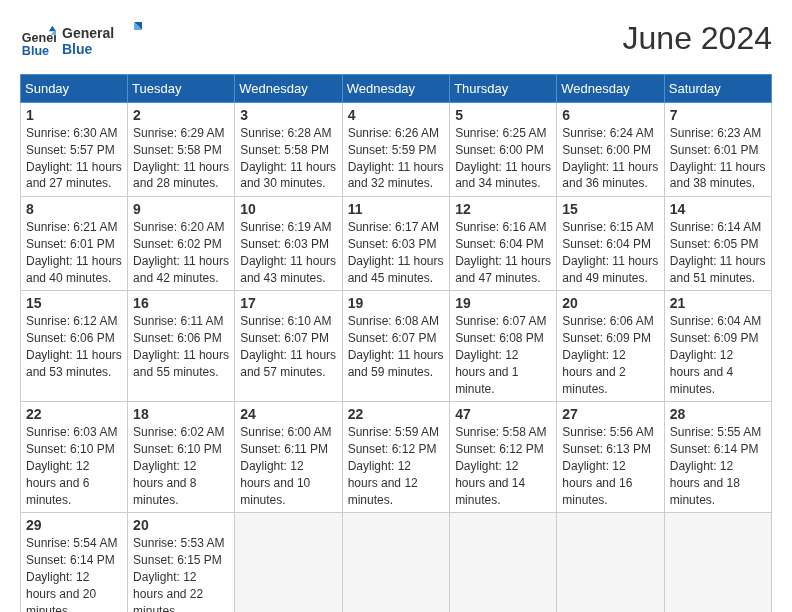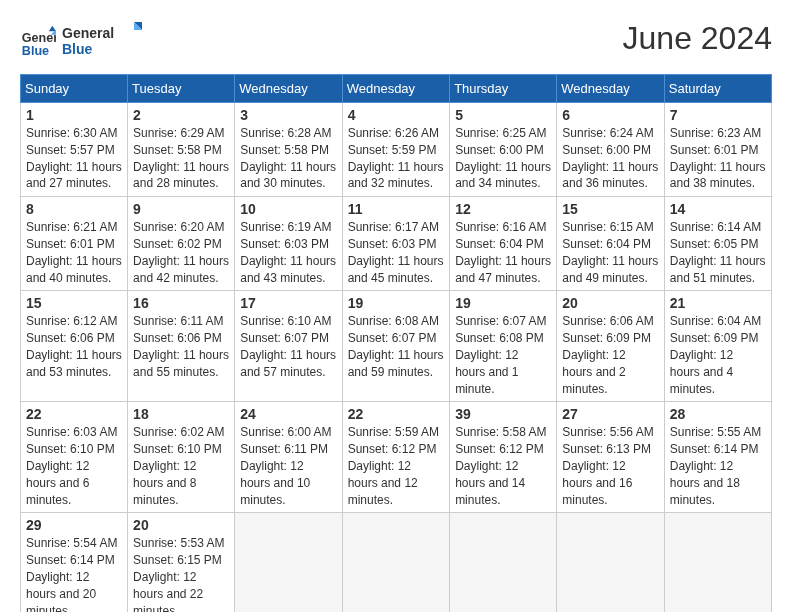--- a/index.html
+++ b/index.html
@@ -218,21 +218,21 @@
         </td>
         <td>
           <span class="day-num">24</span>
           <div class="day-info">Sunrise: 6:00 AM<br>Sunset: 6:11 PM<br>Daylight: 12 hours and 10 minutes.</div>
         </td>
         <td>
           <span class="day-num">22</span>
           <div class="day-info">Sunrise: 5:59 AM<br>Sunset: 6:12 PM<br>Daylight: 12 hours and 12 minutes.</div>
         </td>
         <td>
-          <span class="day-num">39</span>
+          <span class="day-num">47</span>
           <div class="day-info">Sunrise: 5:58 AM<br>Sunset: 6:12 PM<br>Daylight: 12 hours and 14 minutes.</div>
         </td>
         <td>
           <span class="day-num">27</span>
           <div class="day-info">Sunrise: 5:56 AM<br>Sunset: 6:13 PM<br>Daylight: 12 hours and 16 minutes.</div>
         </td>
         <td>
           <span class="day-num">28</span>
           <div class="day-info">Sunrise: 5:55 AM<br>Sunset: 6:14 PM<br>Daylight: 12 hours and 18 minutes.</div>
         </td>

